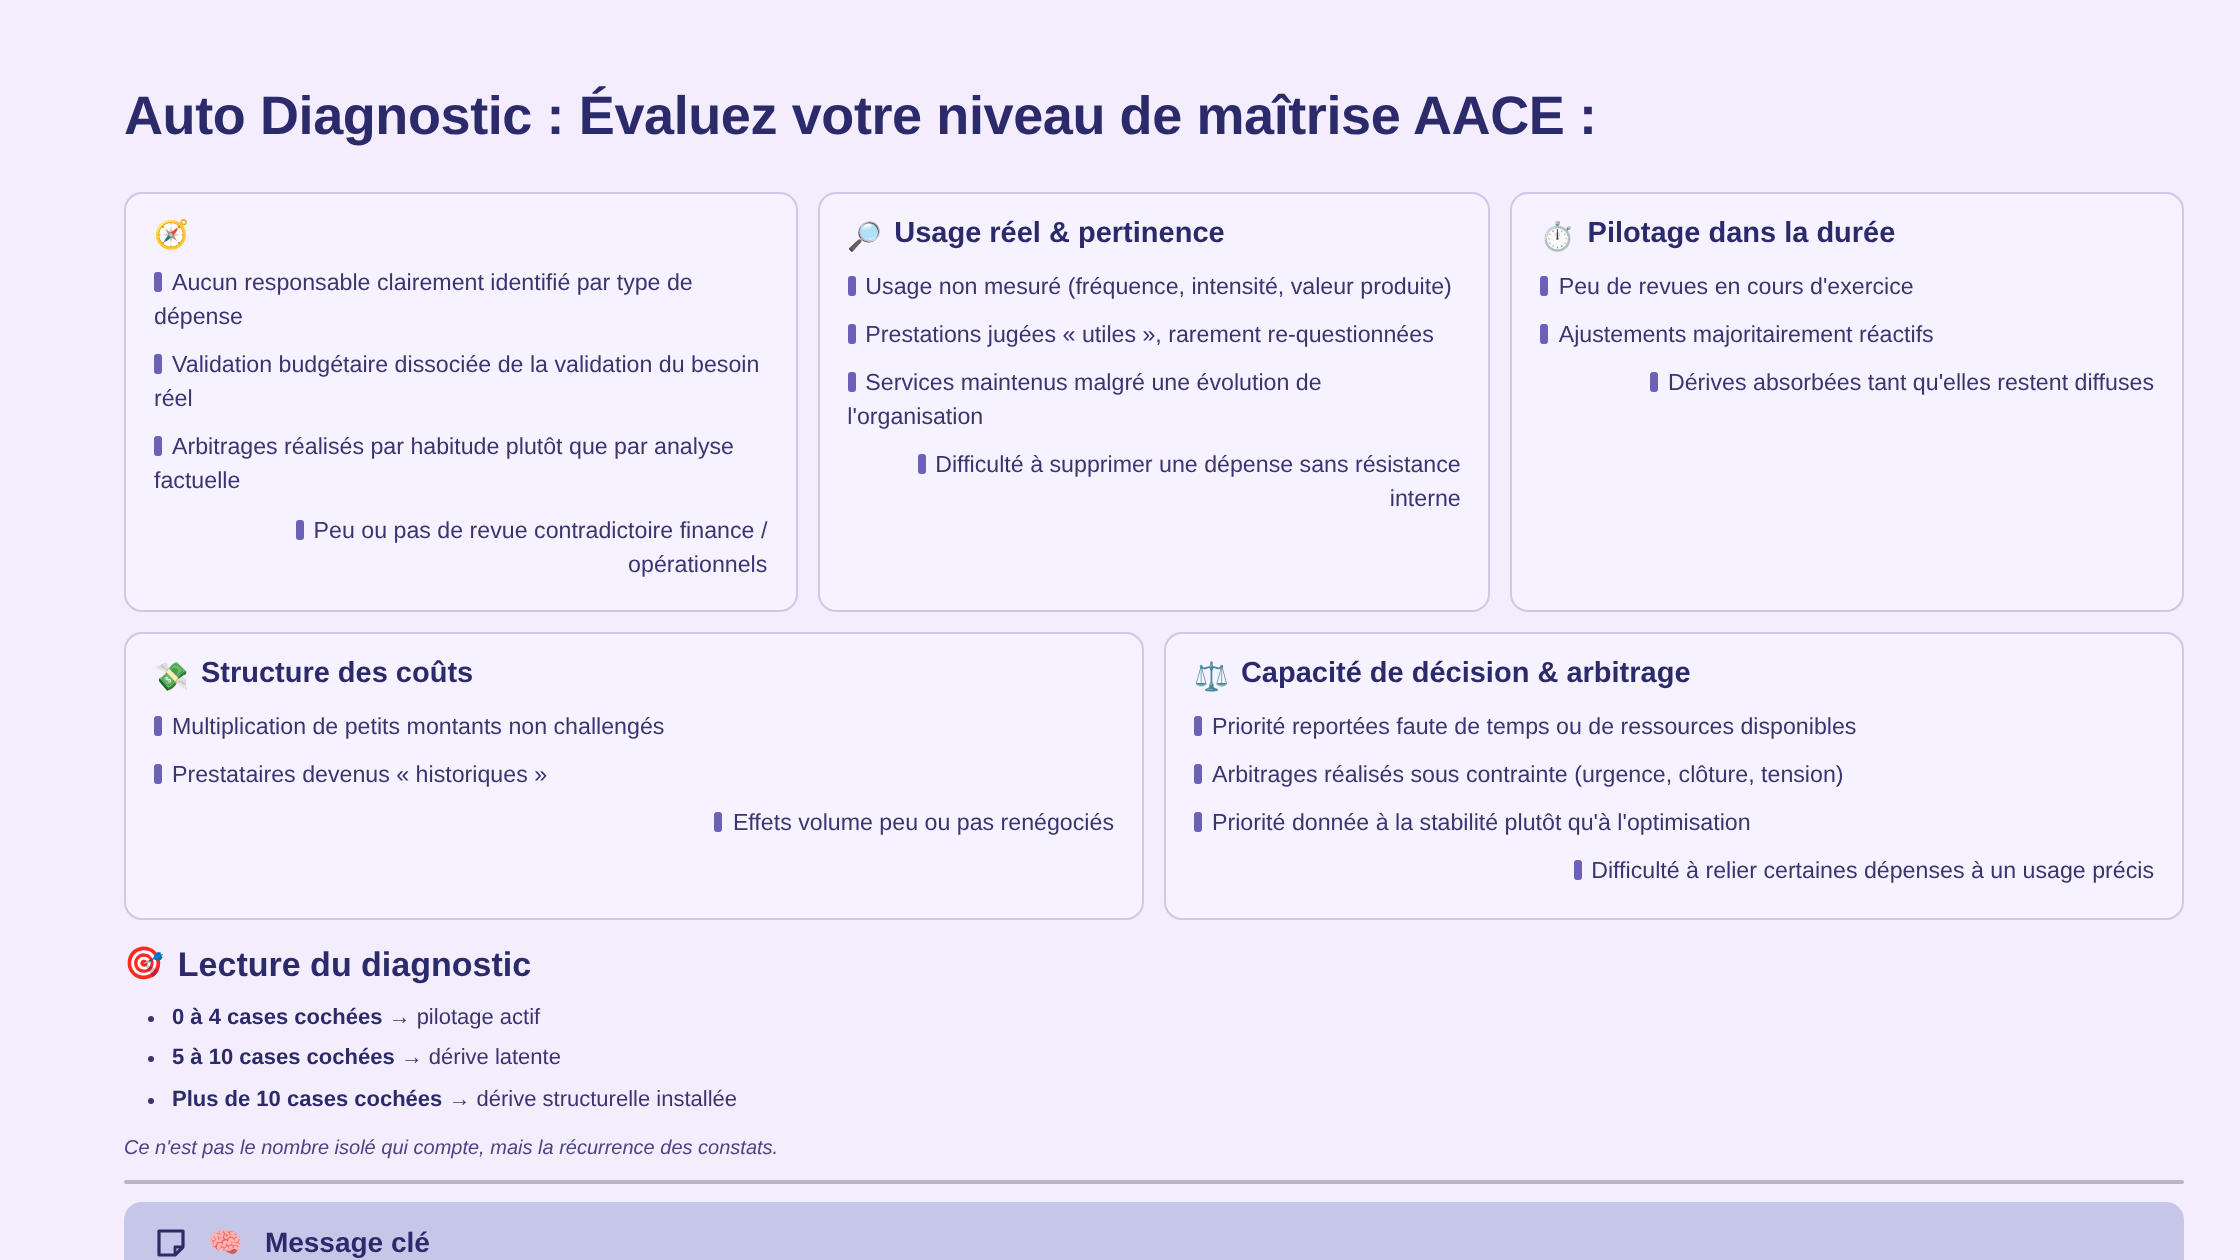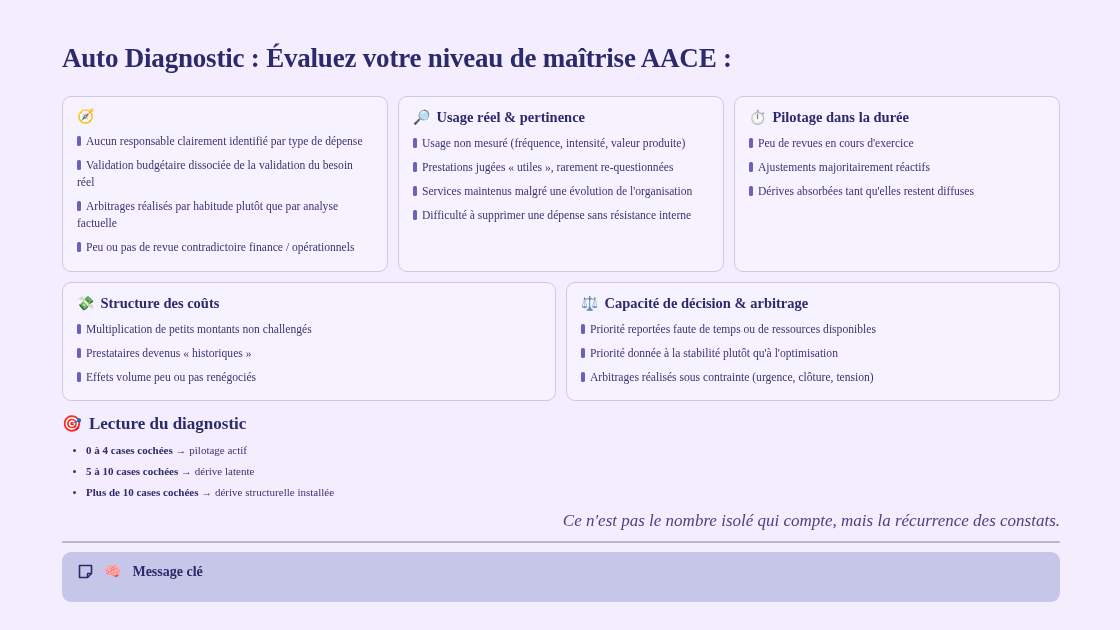--- a/index.html
+++ b/index.html
@@ -7,22 +7,21 @@
     width:1120px;height:630px;
     background:#f4edfd;
     font-family:"Liberation Sans","DejaVu Sans",sans-serif;
     color:#2f2a66;
     overflow:hidden;
   }
   .page{
     position:relative;
     width:1120px;height:512px;
     box-sizing:border-box;
-    padding:44px 60px 0 62px;
-    font-family:Liberation Serif, serif;
+    padding:44px 28px 0 62px;
   }
   h1.title{
     margin:0 0 22px 0;
     font-size:27px;
     font-weight:bold;
     letter-spacing:-0.2px;
     color:#2b2a6b;
     line-height:1.1;
   }
   .row{display:flex;gap:10px;margin-bottom:10px;align-items:stretch;}
@@ -44,21 +43,21 @@
   .emo{font-size:14px;line-height:1;display:inline-block;}
   .chk-list{margin:0;padding:0;list-style:none;}
   .chk-list li{
     font-size:11.6px;
     line-height:1.48;
     color:#3a3570;
     margin-bottom:7px;
     padding-left:0;
     text-indent:0;
   }
-  .chk-list li:last-child{margin-bottom:0;}
+  .chk-list li:last-child{margin-bottom:0;text-align:right;}
   .bar{
     display:inline-block;
     width:4px;height:10px;
     background:#6b61b8;
     border-radius:1.5px;
     margin-right:5px;
     vertical-align:-1px;
   }
   
   .section{margin-top:13px;}
@@ -73,23 +72,23 @@
   }
   ul.reading li{
     font-size:11px;
     line-height:1.45;
     color:#3a3570;
     margin-bottom:5px;
   }
   ul.reading li::marker{color:#3a3570;font-size:10px;}
   ul.reading b{font-weight:bold;color:#2b2a6b;}
   .note-italic{
-    text-align:right;
+    text-align:left;
     font-style:italic;
-    font-size:17px;
+    font-size:10px;
     color:#4a4482;
     margin:10px 0 0 0;
   }
   .divider{
     height:2px;background:#b9b4c9;
     margin:10px 0 0 0;
     border-radius:1px;
   }
   .callout{
     margin-top:9px;
@@ -167,22 +166,23 @@
       </ul>
     </div>
 
     <div class="card">
       <div class="card-head">
         <span class="emo">⚖️</span>
         <span>Capacité de décision &amp; arbitrage</span>
       </div>
       <ul class="chk-list">
         <li><span class="bar"></span><span>Priorité reportées faute de temps ou de ressources disponibles</span></li>
+        <li><span class="bar"></span><span>Arbitrages réalisés sous contrainte (urgence, clôture, tension)</span></li>
         <li><span class="bar"></span><span>Priorité donnée à la stabilité plutôt qu'à l'optimisation</span></li>
-        <li><span class="bar"></span><span>Arbitrages réalisés sous contrainte (urgence, clôture, tension)</span></li>
+        <li><span class="bar"></span><span>Difficulté à relier certaines dépenses à un usage précis</span></li>
       </ul>
     </div>
 
   </div>
 
   <div class="section">
     <div class="section-head">
       <span class="emo" style="font-size:16px;">🎯</span>
       <span>Lecture du diagnostic</span>
     </div>

